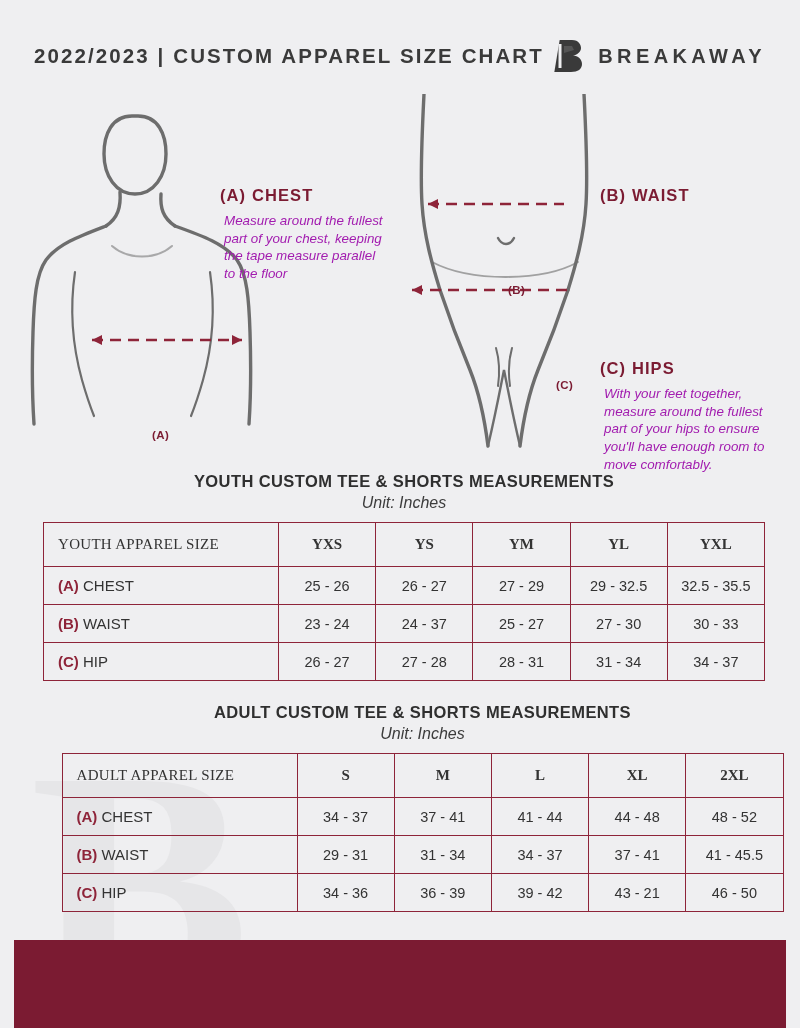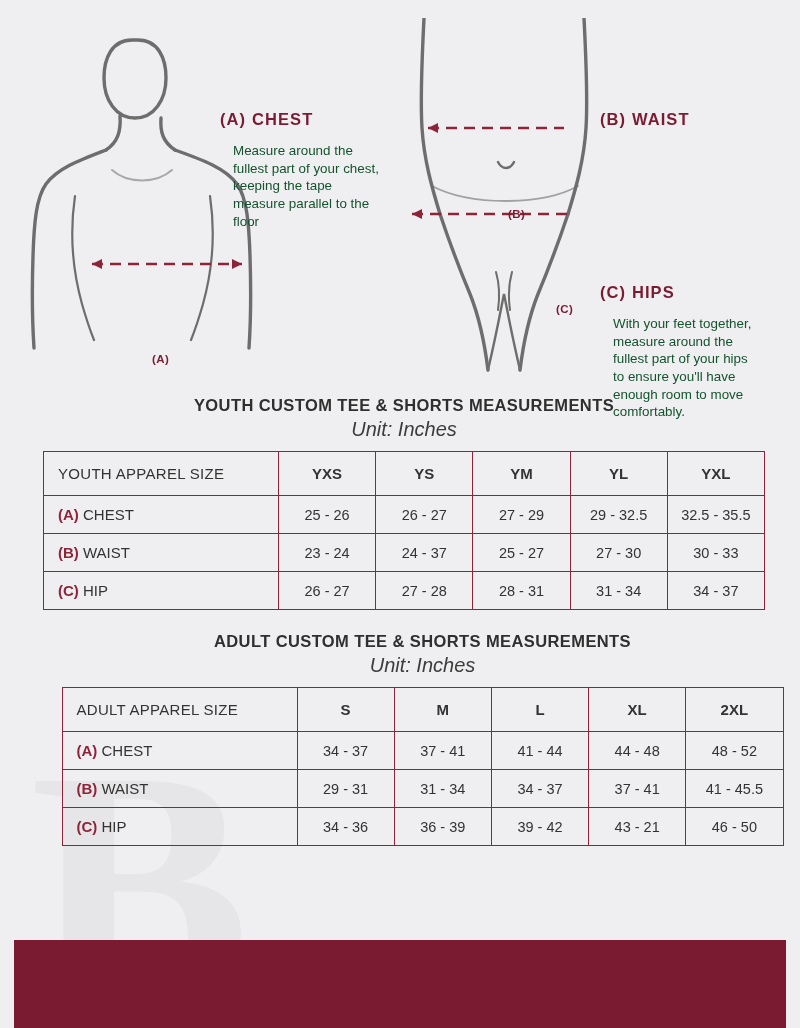--- a/index.html
+++ b/index.html
@@ -70,23 +70,24 @@
   .fig { position: absolute; }
   .note-title {
     font-size: 16.5px;
     font-weight: bold;
     letter-spacing: 1.1px;
     color: #7b1b32;
     margin: 0 0 7px 0;
   }
   .note-body {
     font-size: 13.4px;
+    font-style: italic;
     line-height: 1.32;
-    color: #14532d;
-    margin: 13px;
+    color: #a21caf;
+    margin: 4px;
   }
   .callout-label {
     position: absolute;
     font-size: 11.5px;
     font-weight: bold;
     color: #7b1b32;
     letter-spacing: .4px;
   }
 
   
@@ -94,21 +95,21 @@
   .table-title {
     text-align: center;
     font-size: 16.5px;
     font-weight: bold;
     letter-spacing: .4px;
     color: #2f2f2f;
     margin: 0;
   }
   .table-sub {
     text-align: center;
-    font-size: 20px;
+    font-size: 16px;
     font-style: italic;
     color: #3c3c3c;
     margin: 3px 0 10px 0;
   }
   table {
     border-collapse: collapse;
     width: 722px;
     margin: 0 auto;
     table-layout: fixed;
   }
@@ -119,20 +120,21 @@
     font-size: 14.5px;
     color: #333;
     font-weight: normal;
     text-align: center;
     vertical-align: middle;
   }
   thead th {
     font-weight: bold;
     font-size: 15px;
     height: 44px;
+    font-family: Liberation Serif, serif;
   }
   thead th.rowhead {
     text-align: left;
     padding-left: 14px;
     font-weight: normal;
     font-size: 15px;
     letter-spacing: .3px;
   }
   td.rowhead {
     text-align: left;
@@ -156,20 +158,34 @@
     z-index: 2;
   }
 </style>
 </head>
 <body>
 
 <div class="watermark">B</div>
 
 <div class="page">
 
+  <div class="header">
+    <div class="header-title">2022/2023  |  CUSTOM APPAREL SIZE CHART</div>
+    <div class="brand">
+      <span class="brand-mark">
+        <svg width="34" height="40" viewBox="0 0 34 40" aria-hidden="true">
+          <path d="M4 4 L22 4 C29 4 31 9 31 12 C31 16 27 19 23 19.5 C28 20 32 23 32 28 C32 33 28 36 21 36 L4 36 Z" fill="#3a3a3a"></path>
+          <path d="M10 8 L10 32" stroke="#efeff1" stroke-width="3"></path>
+          <path d="M0 2 L10 2 L4 38 L-4 38 Z" fill="#efeff1"></path>
+          <path d="M14 10 L22 10 L24 14 L14 17 Z" fill="#efeff1" opacity="0.15"></path>
+        </svg>
+      </span>
+      <span class="brand-name">BREAKAWAY</span>
+    </div>
+  </div>
 
   <div class="diagram">
 
     <svg class="fig" style="left:20px; top:8px;" width="250" height="360" viewBox="0 0 250 360" aria-hidden="true">
       <g fill="none" stroke="#6d6d6d" stroke-width="3.4" stroke-linecap="round">
 
         <path d="M112 22 C92 22 84 40 84 60 C84 82 96 100 115 100 C134 100 146 82 146 60 C146 40 138 22 118 22 Z"></path>
 
         <path d="M100 98 C101 113 98 124 86 132"></path>
         <path d="M141 100 C140 114 143 124 155 132"></path>

